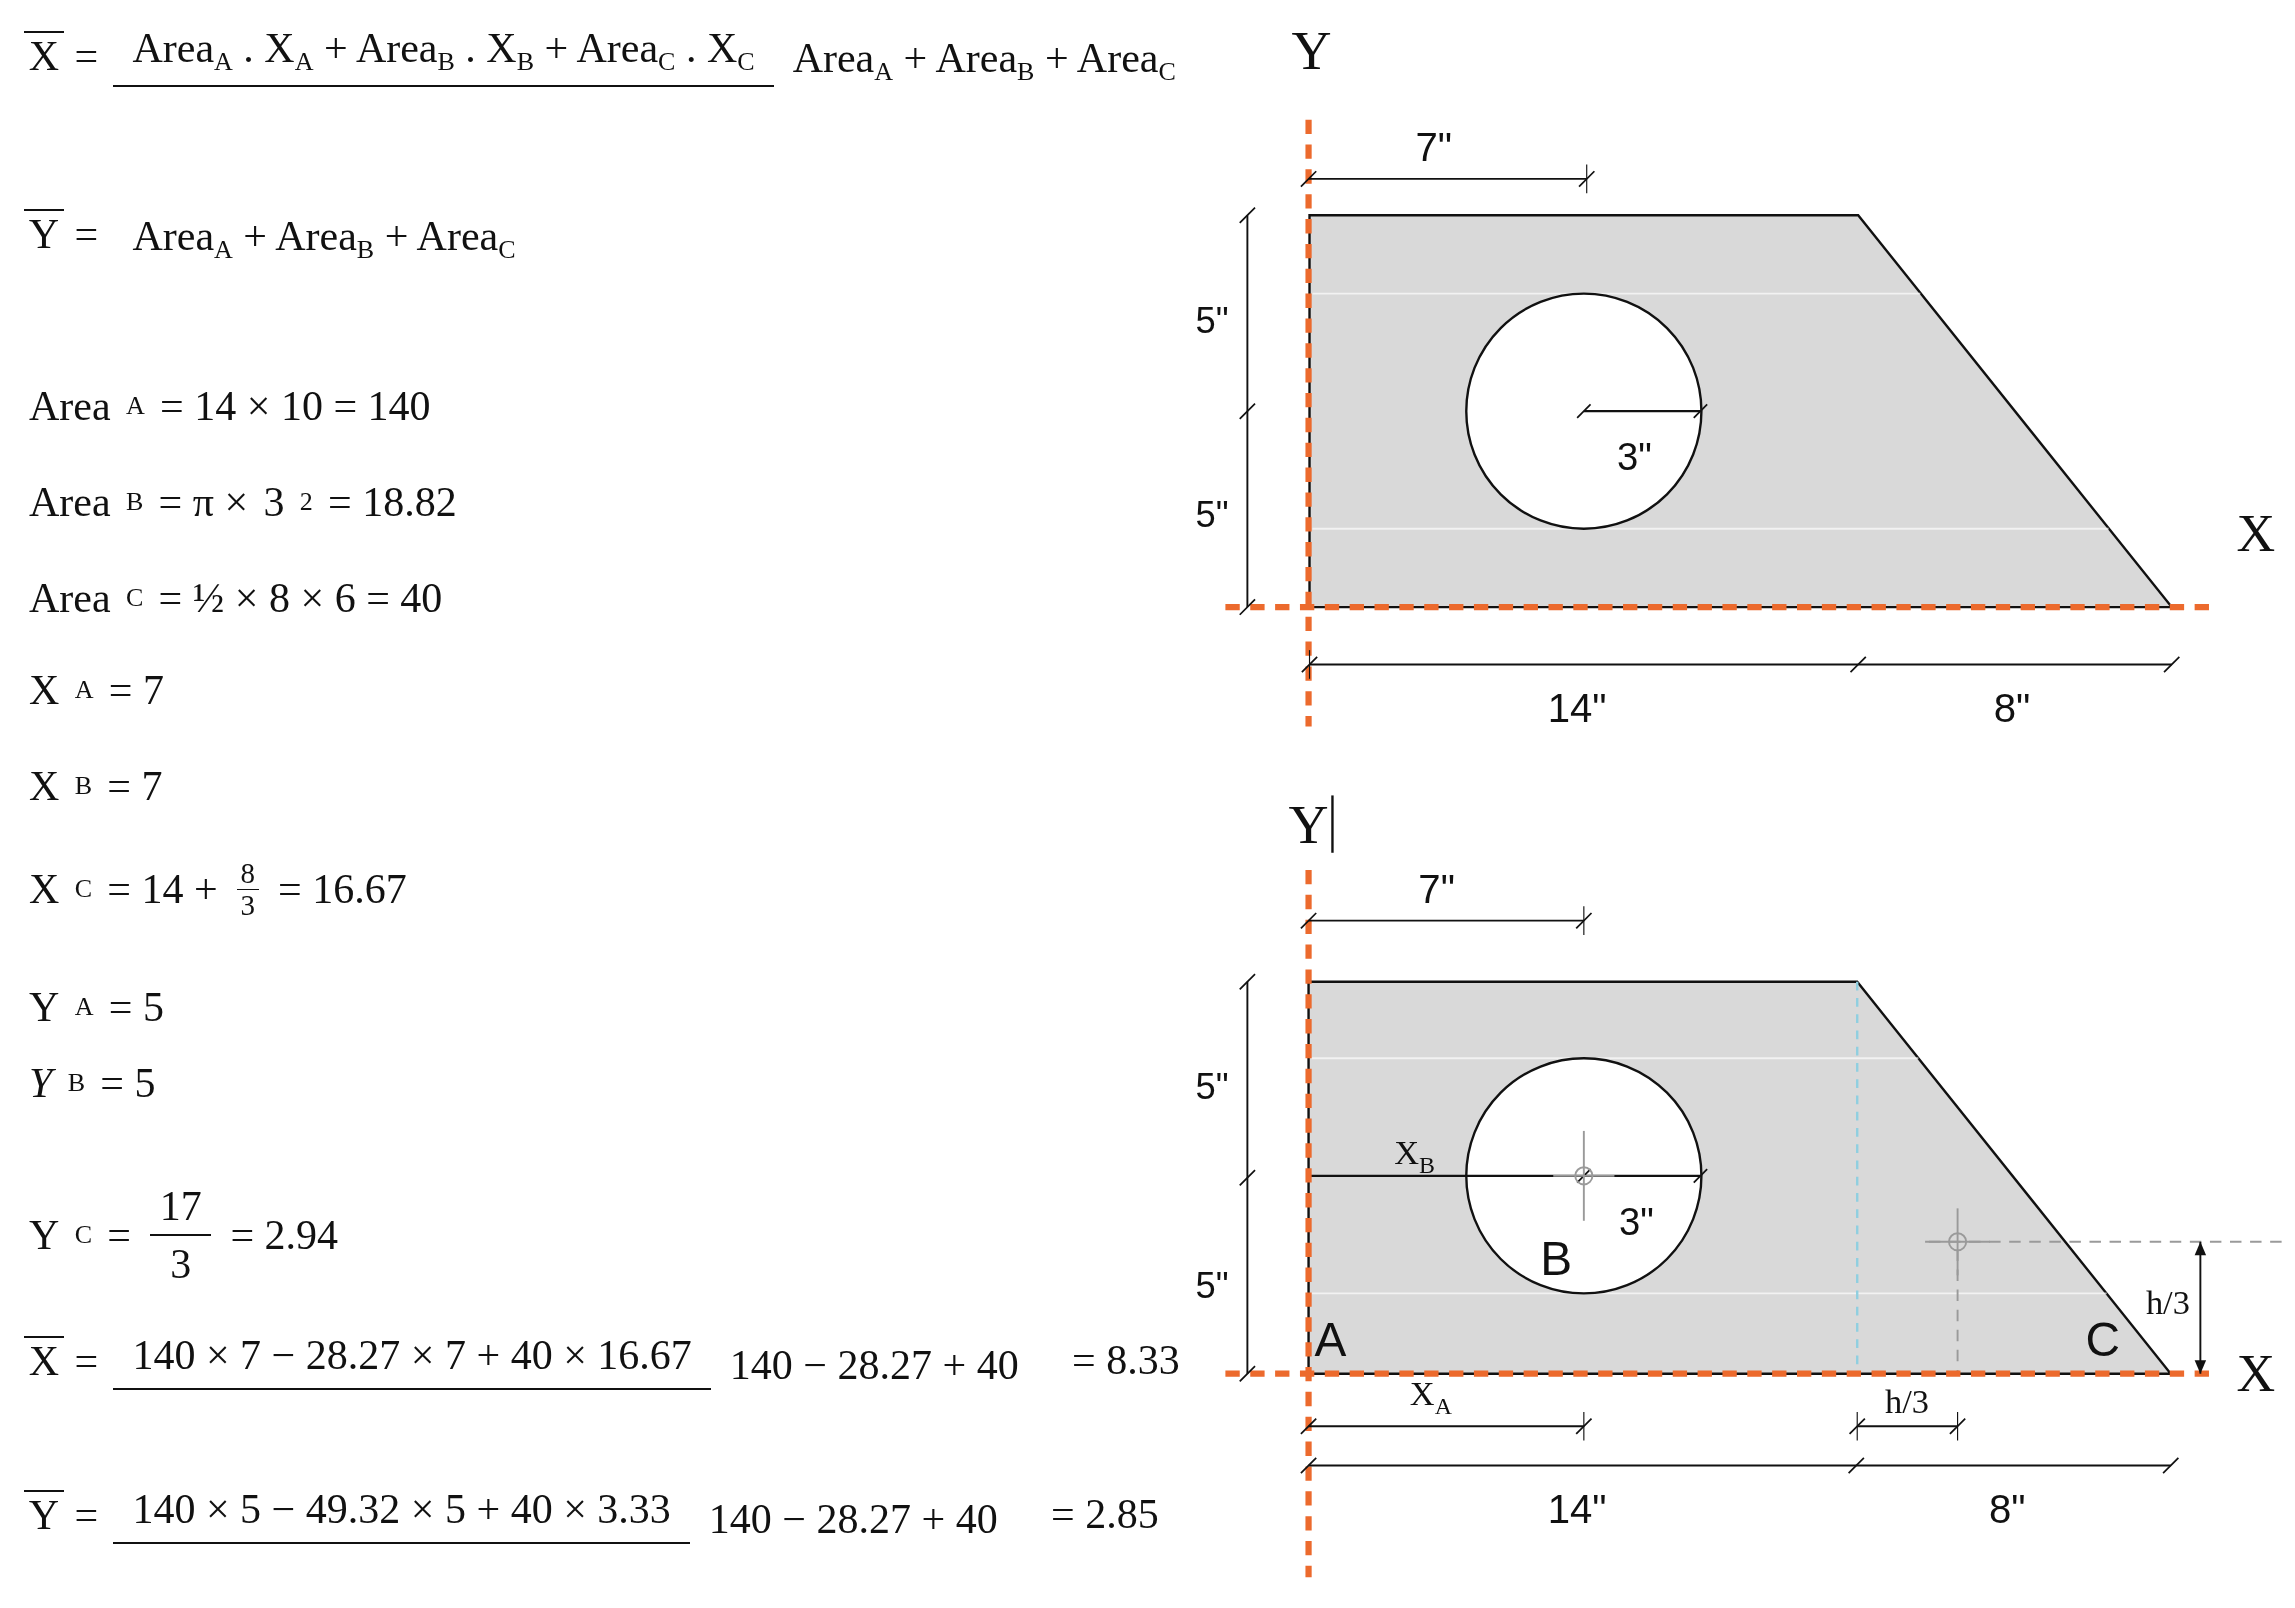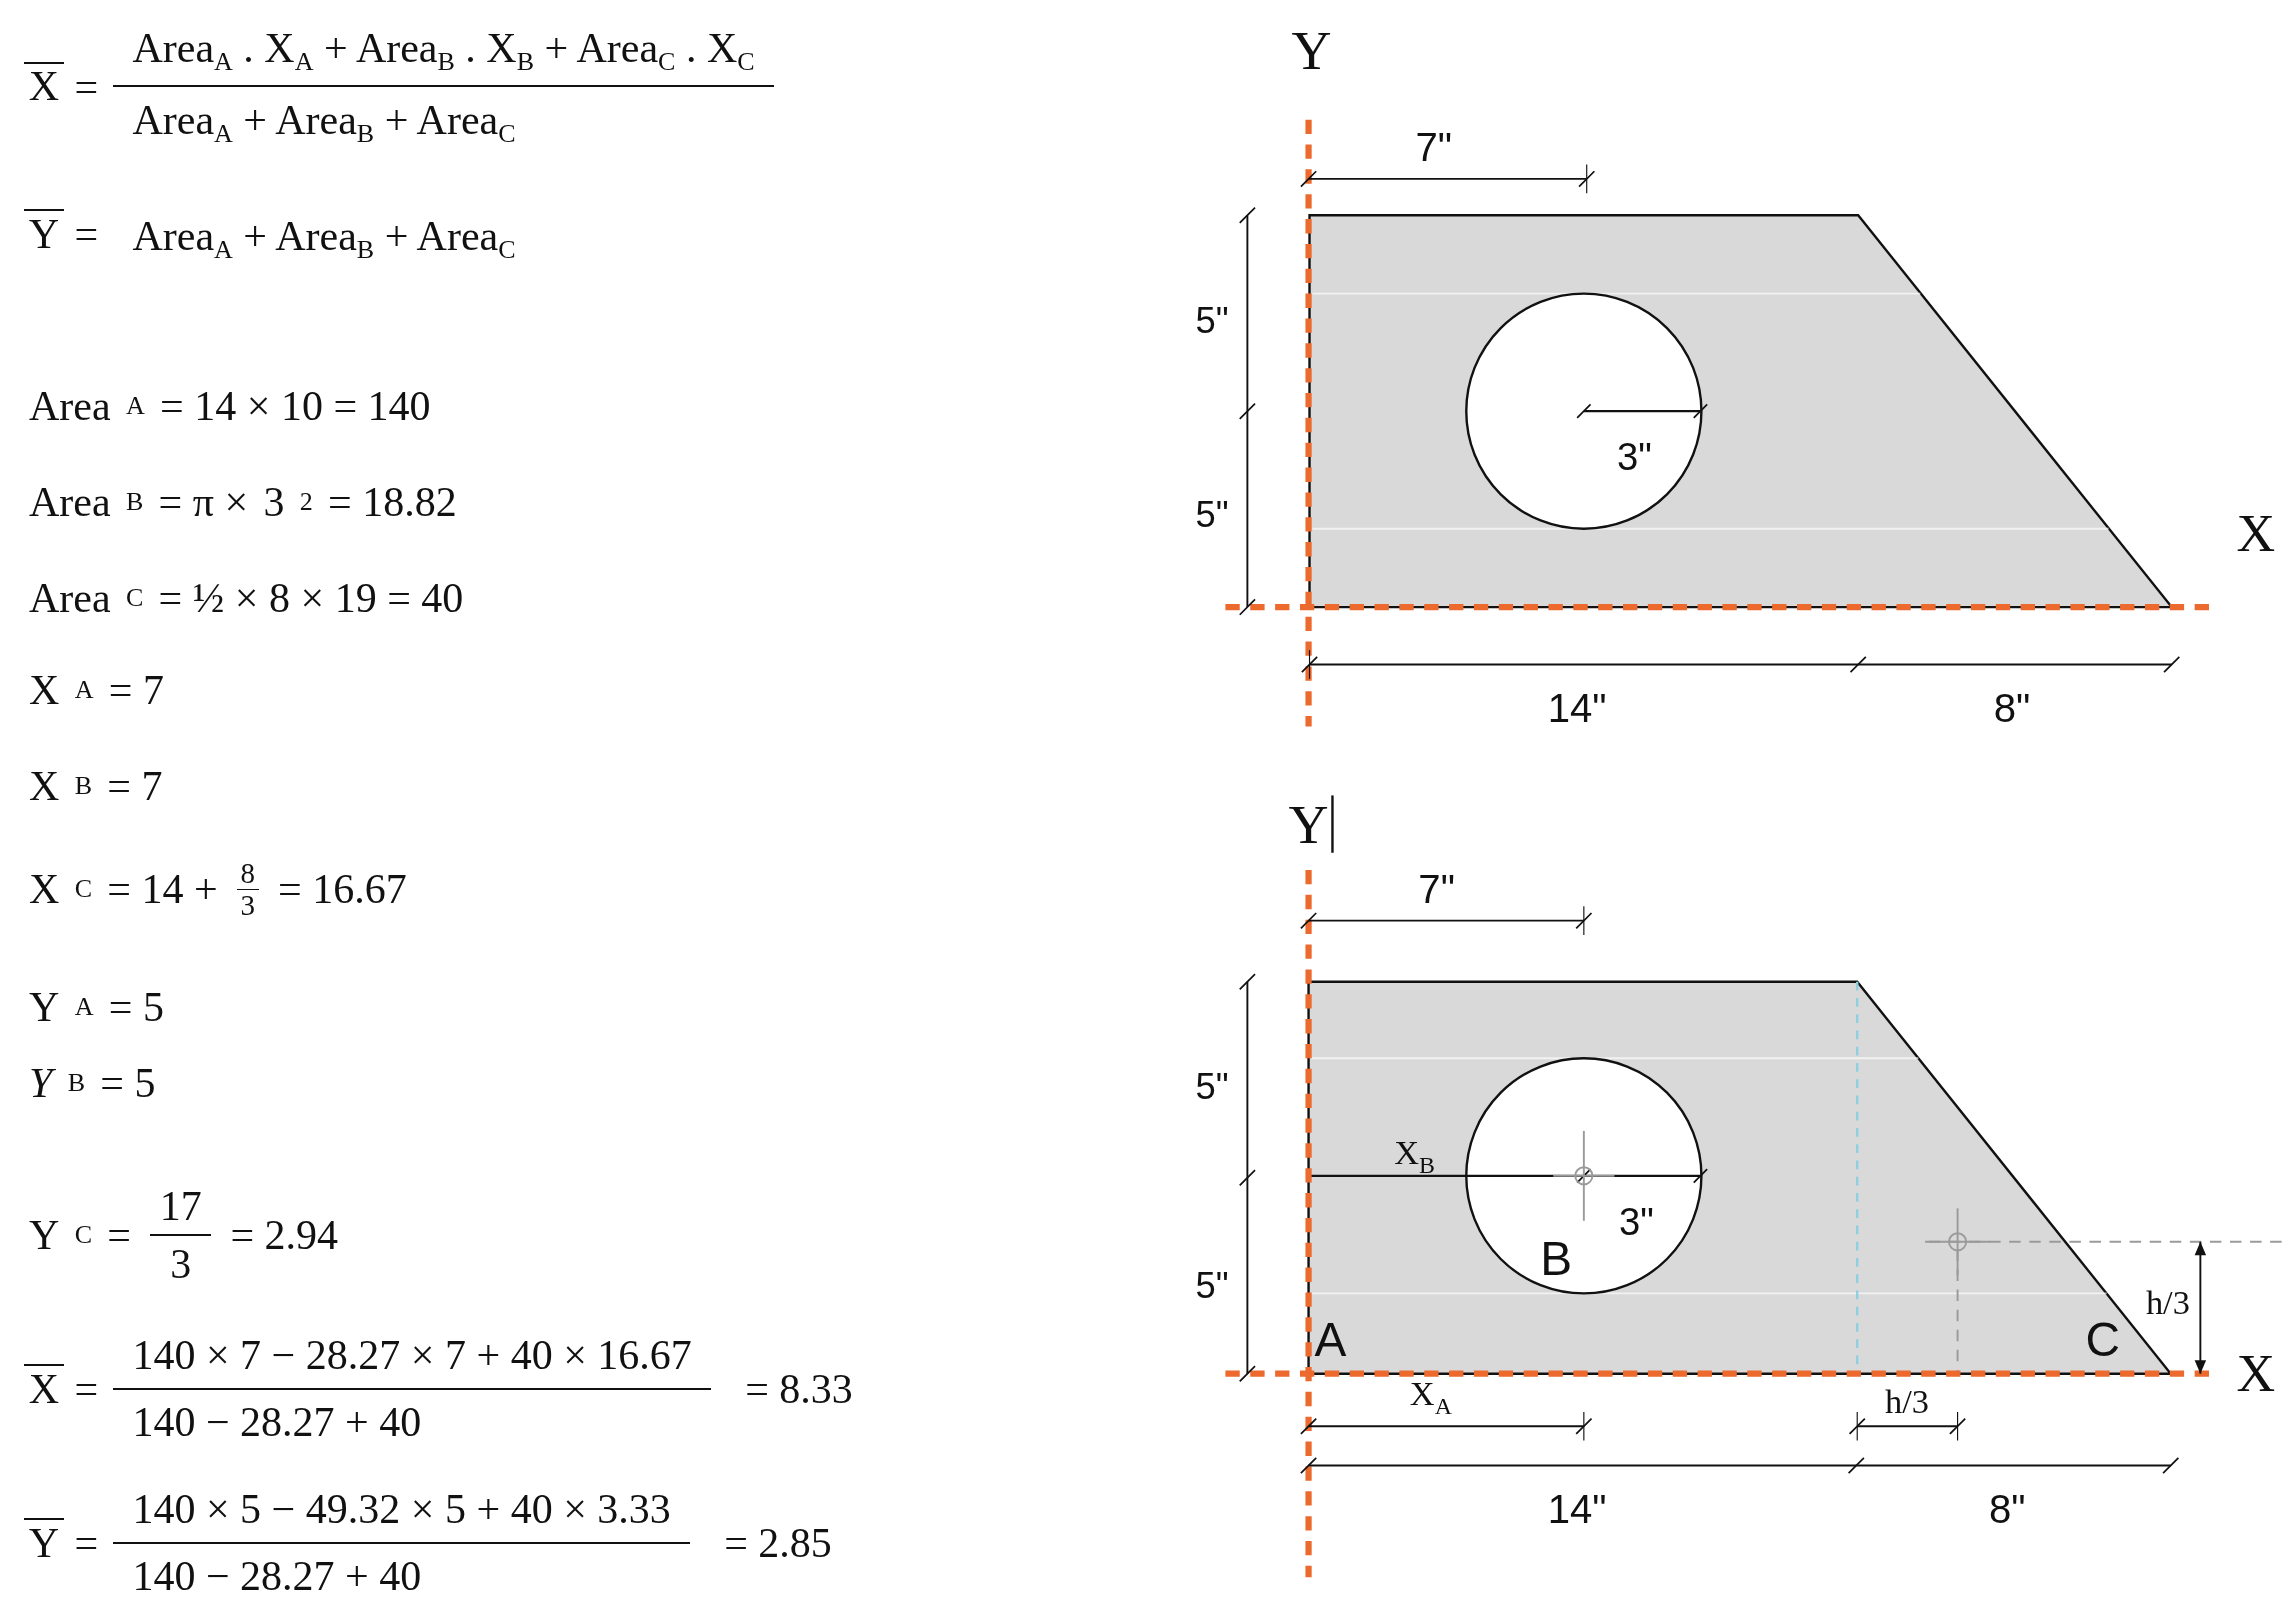--- a/index.html
+++ b/index.html
@@ -6,21 +6,21 @@
   .page{position:relative;width:2295px;height:1609px;background:#fff;overflow:hidden;
         font-family:"Liberation Serif",serif;color:#111;}
   .diagram-svg{position:absolute;left:0;top:0;width:2295px;height:1609px;}
 
   
   .frm{position:absolute;display:flex;align-items:center;gap:15.3px;
        font-size:42px;line-height:1.15;white-space:nowrap;}
   .frm sub{font-size:62%;vertical-align:-7.6px;}
   .frm sup{font-size:62%;vertical-align:13.4px;}
   .ovl{display:inline-block;border-top:2.9px solid #111;padding:1.9px 4.8px 0;line-height:1;}
-  .frac{display:flex;flex-direction:column;align-items:flex-start;text-align:center;}
+  .frac{display:flex;flex-direction:row;align-items:center;text-align:center;}
   .frac .num{padding:0 19px 8.6px;border-bottom:2.9px solid #111;}
   .frac .den{padding:8.6px 19px 0;}
   .sfrac{display:inline-flex;flex-direction:column;align-items:center;
          font-size:29px;line-height:1.05;vertical-align:middle;margin:0 3.8px;}
   .sfrac span:first-child{border-bottom:1.9px solid #111;padding:0 3.8px 1px;}
   .sfrac.big{font-size:42px;line-height:1.1;}
   .sfrac.big span:first-child{border-bottom:2.9px solid #111;padding:0 9.6px 4.8px;}
   .sfrac.big span:last-child{padding-top:4.8px;}
   .result{margin-left:19px;}
 
@@ -58,21 +58,21 @@
       <span>Area</span>
       <sub>B</sub>
       <span> = π × </span>
       <span>3</span>
       <sup>2</sup>
       <span> = 18.82</span>
     </div>
   <div class="frm" style="left:29px;top:574px;">
       <span>Area</span>
       <sub>C</sub>
-      <span> = ½ × 8 × 19 = 40</span>
+      <span> = ½ × 8 × 6 = 40</span>
     </div>
   <div class="frm" style="left:29px;top:666px;">
       <span>X</span>
       <sub>A</sub>
       <span> = 7</span>
     </div>
   <div class="frm" style="left:29px;top:762px;">
       <span>X</span>
       <sub>B</sub>
       <span> = 7</span>

